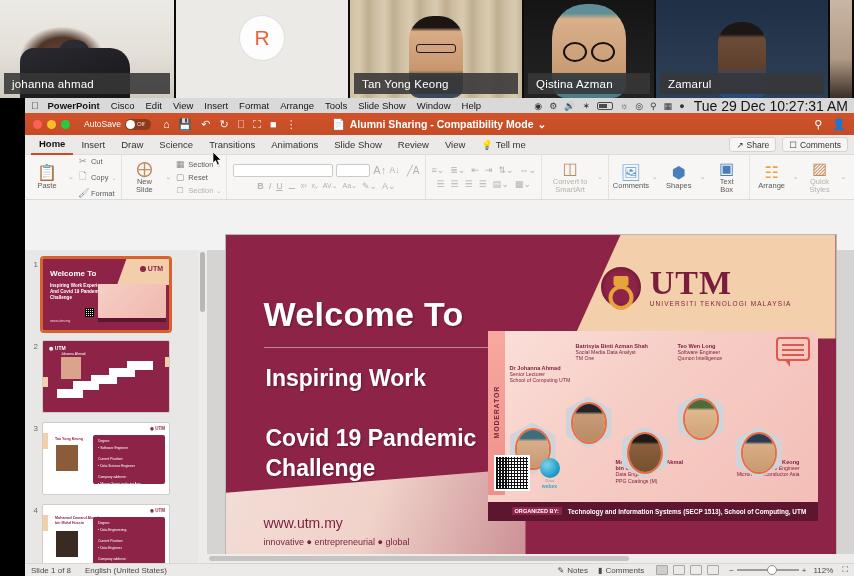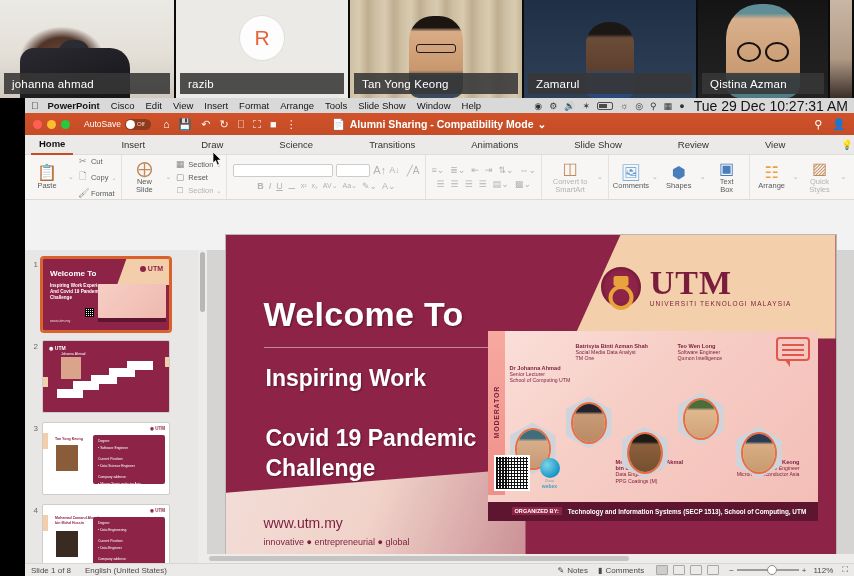--- a/index.html
+++ b/index.html
@@ -89,21 +89,21 @@
       display: flex; align-items: center; padding: 1px; font-size: 6px; color: #f0d5c8; }
   .as-toggle .knob { width: 9px; height: 9px; border-radius: 50%; background: #fff; }
   .as-toggle .lbl { margin-left: 2px; }
   .tb-icons { margin-left: 12px; display: flex; gap: 9px; align-items: center; font-size: 11px; opacity: .95; }
   .doc-title { position: absolute; left: 50%; transform: translateX(-50%);
       font-size: 10.5px; font-weight: bold; white-space: nowrap; display: flex; align-items: center; gap: 4px; }
   .tb-right { margin-left: auto; display: flex; gap: 10px; align-items: center; font-size: 11px; }
 
   
   .ribbon-tabs { height: 20px; background: #eceae8; display: flex; align-items: center;
-      padding: 0 6px; font-size: 9.5px; color: #333; border-bottom: 1px solid #e0dedc; gap: 40px; }
+      padding: 0 6px; font-size: 9.5px; color: #333; border-bottom: 1px solid #e0dedc; }
   .rtab { padding: 0 8px; line-height: 19px; white-space: nowrap; }
   .rtab.active { color: #111; font-weight: bold; border-bottom: 2px solid #c44c26; }
   .ribbon-tabs .spacer { flex: 1; }
   .rt-btn { display: flex; align-items: center; gap: 3px; padding: 0 6px;
       border: 1px solid #d5d2cf; border-radius: 3px; height: 15px; background: #f6f5f4; font-size: 8.5px; }
 
   
   .ribbon { height: 45px; background: #f7f6f5; display: flex; align-items: stretch;
       border-bottom: 1px solid #dcd9d6; font-size: 8px; color: #5a5a5a; overflow: hidden; }
   .rgroup { display: flex; align-items: center; padding: 0 5px; border-right: 1px solid #e4e1de; gap: 4px; height: 100%; }
@@ -255,41 +255,40 @@
     <div class="vtile" style="width:176px">
       <div class="bg bg-johanna">
           <div class="face"></div>
         </div>
       <div class="vname">johanna ahmad</div>
     </div>
     <div class="vtile" style="width:174px">
       <div class="bg bg-razib">
         <div class="avatar-circle">R</div>
       </div>
-      <div class="vname">razib</div>
     </div>
     <div class="vtile" style="width:174px">
       <div class="bg bg-tan">
           <div class="face"></div>
           <div class="glasses"></div>
         </div>
       <div class="vname">Tan Yong Keong</div>
     </div>
-    <div class="vtile" style="width:174px">
-      <div class="bg bg-zamarul">
-          <div class="face"></div>
-        </div>
-      <div class="vname">Zamarul</div>
-    </div>
     <div class="vtile" style="width:132px">
       <div class="bg bg-qistina">
           <div class="face"></div>
           <div class="glasses"></div>
         </div>
       <div class="vname">Qistina Azman</div>
+    </div>
+    <div class="vtile" style="width:174px">
+      <div class="bg bg-zamarul">
+          <div class="face"></div>
+        </div>
+      <div class="vname">Zamarul</div>
     </div>
     <div class="vtile" style="width:24px">
       <div class="bg bg-partial"></div>
     </div>
   </div>
 
   <div class="ppt-window">
 
     <div class="mac-menubar">
       <span class="apple"></span>

